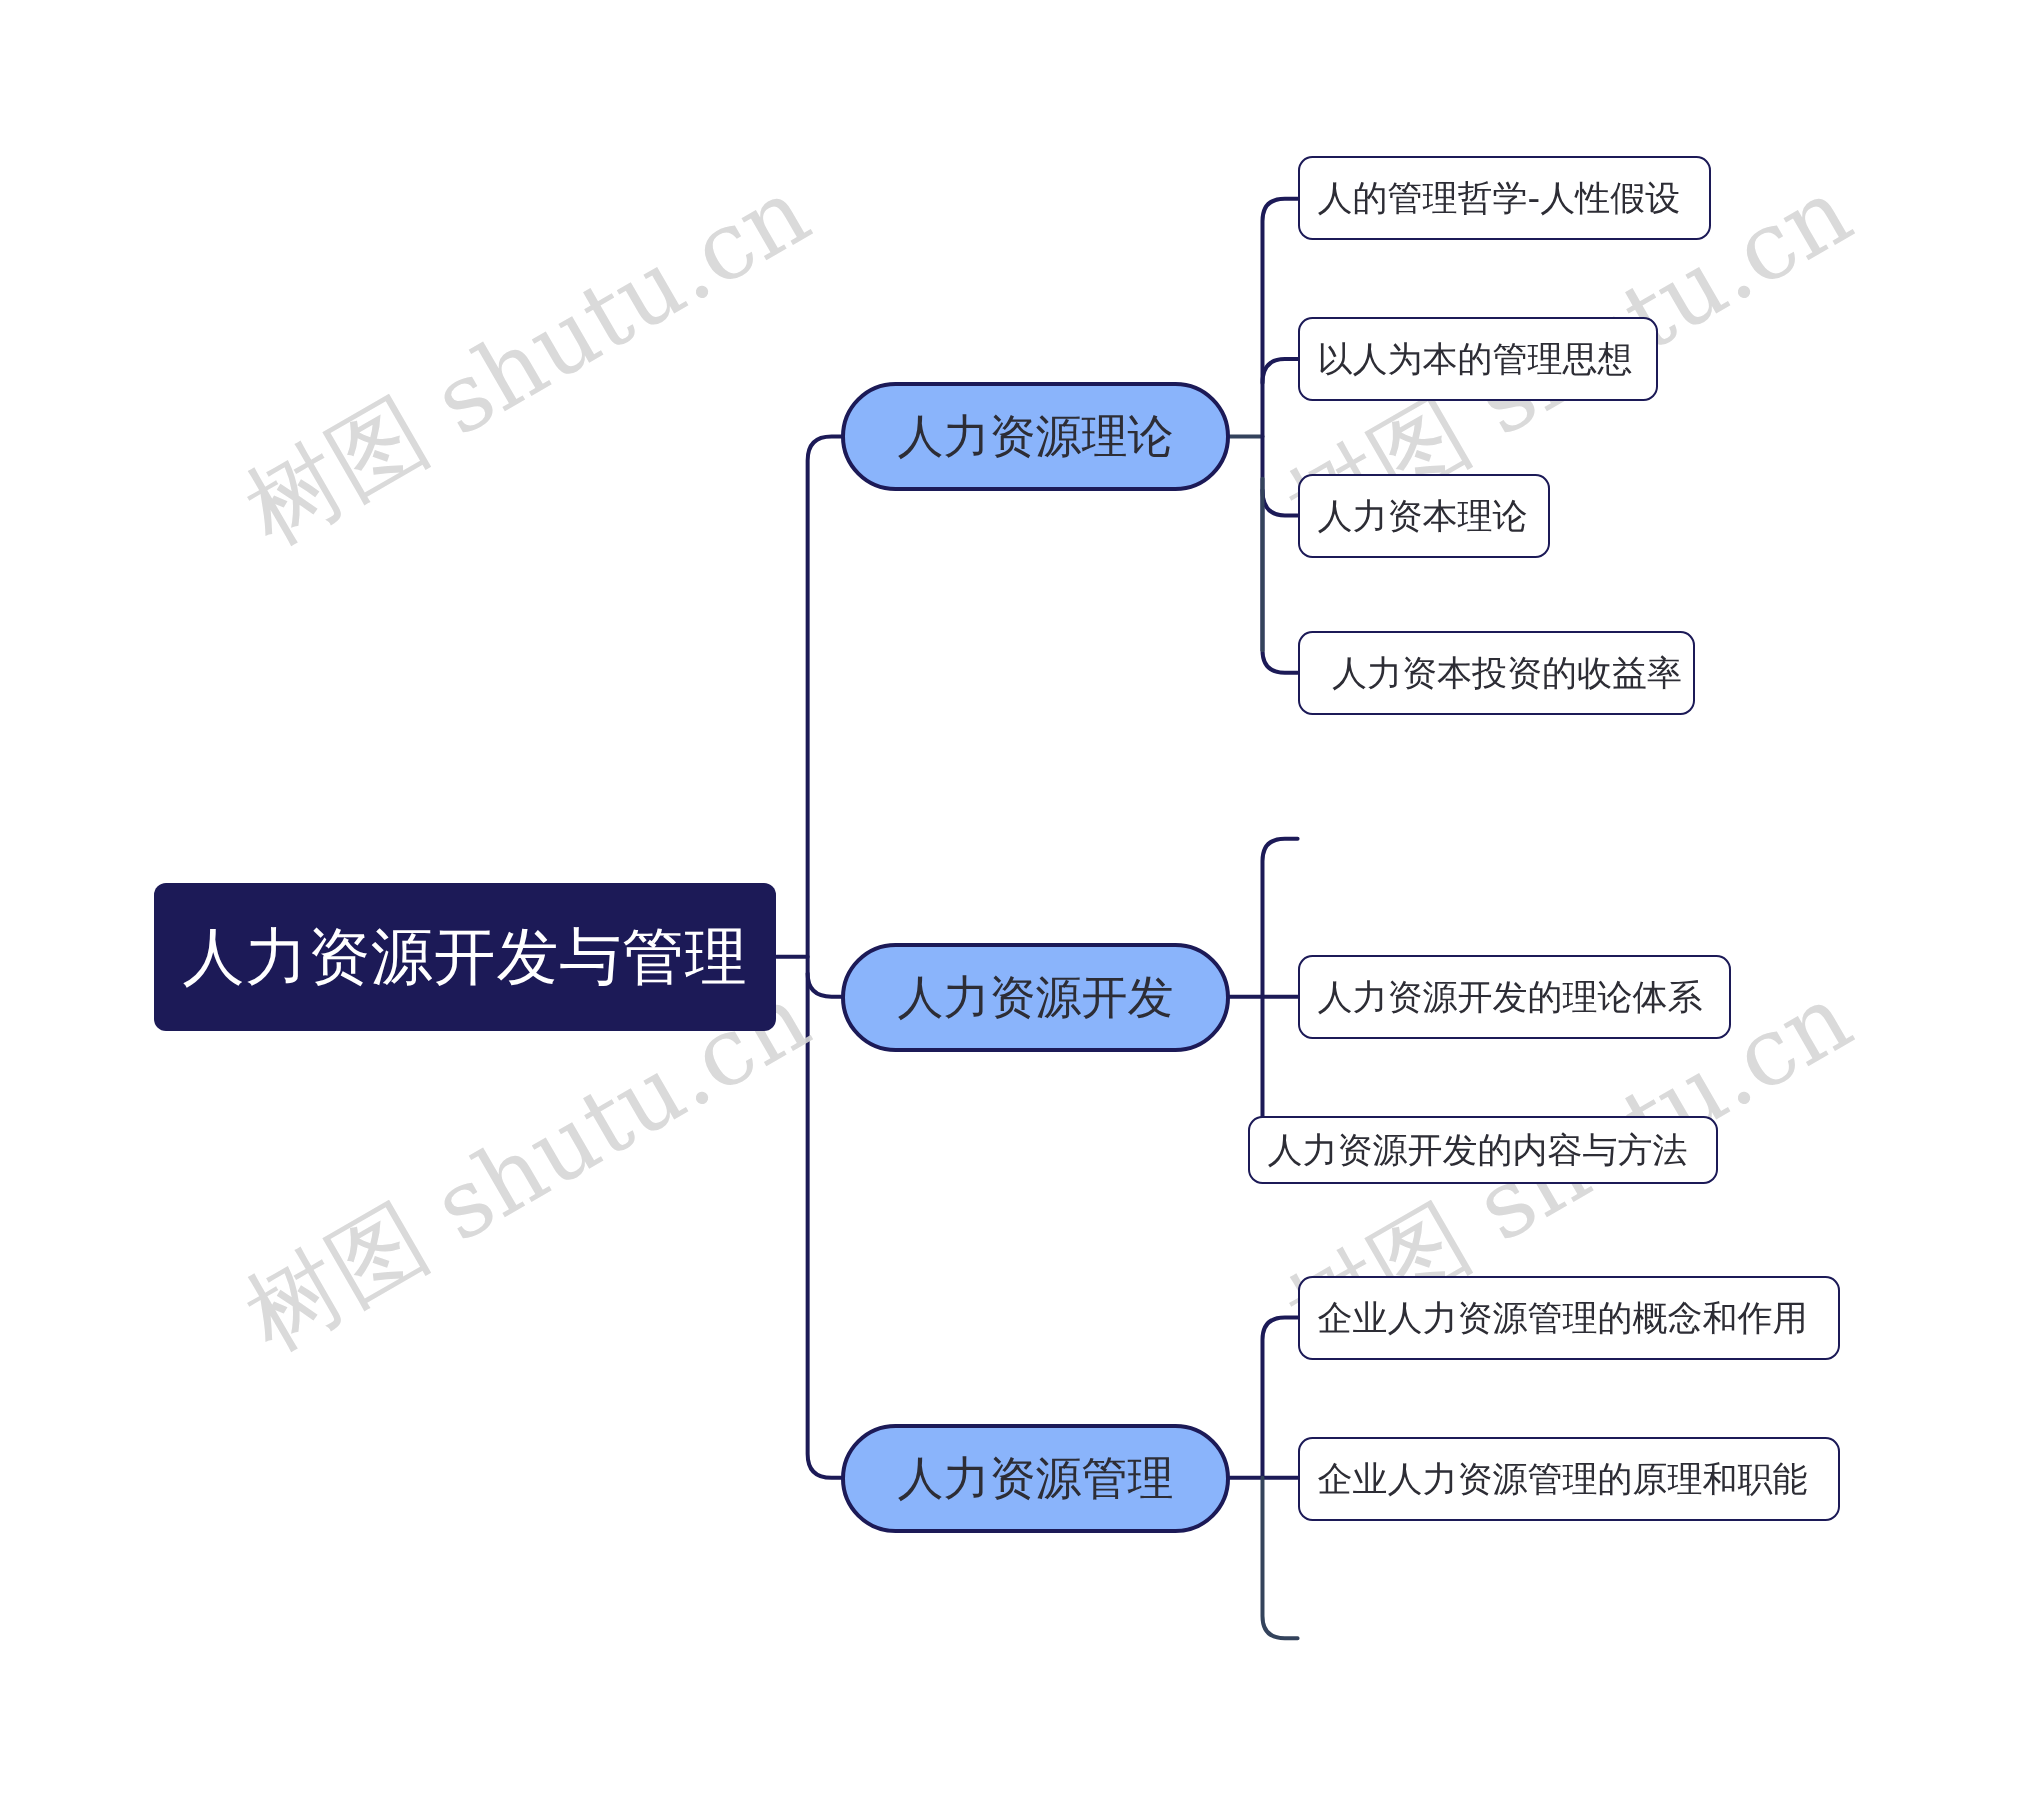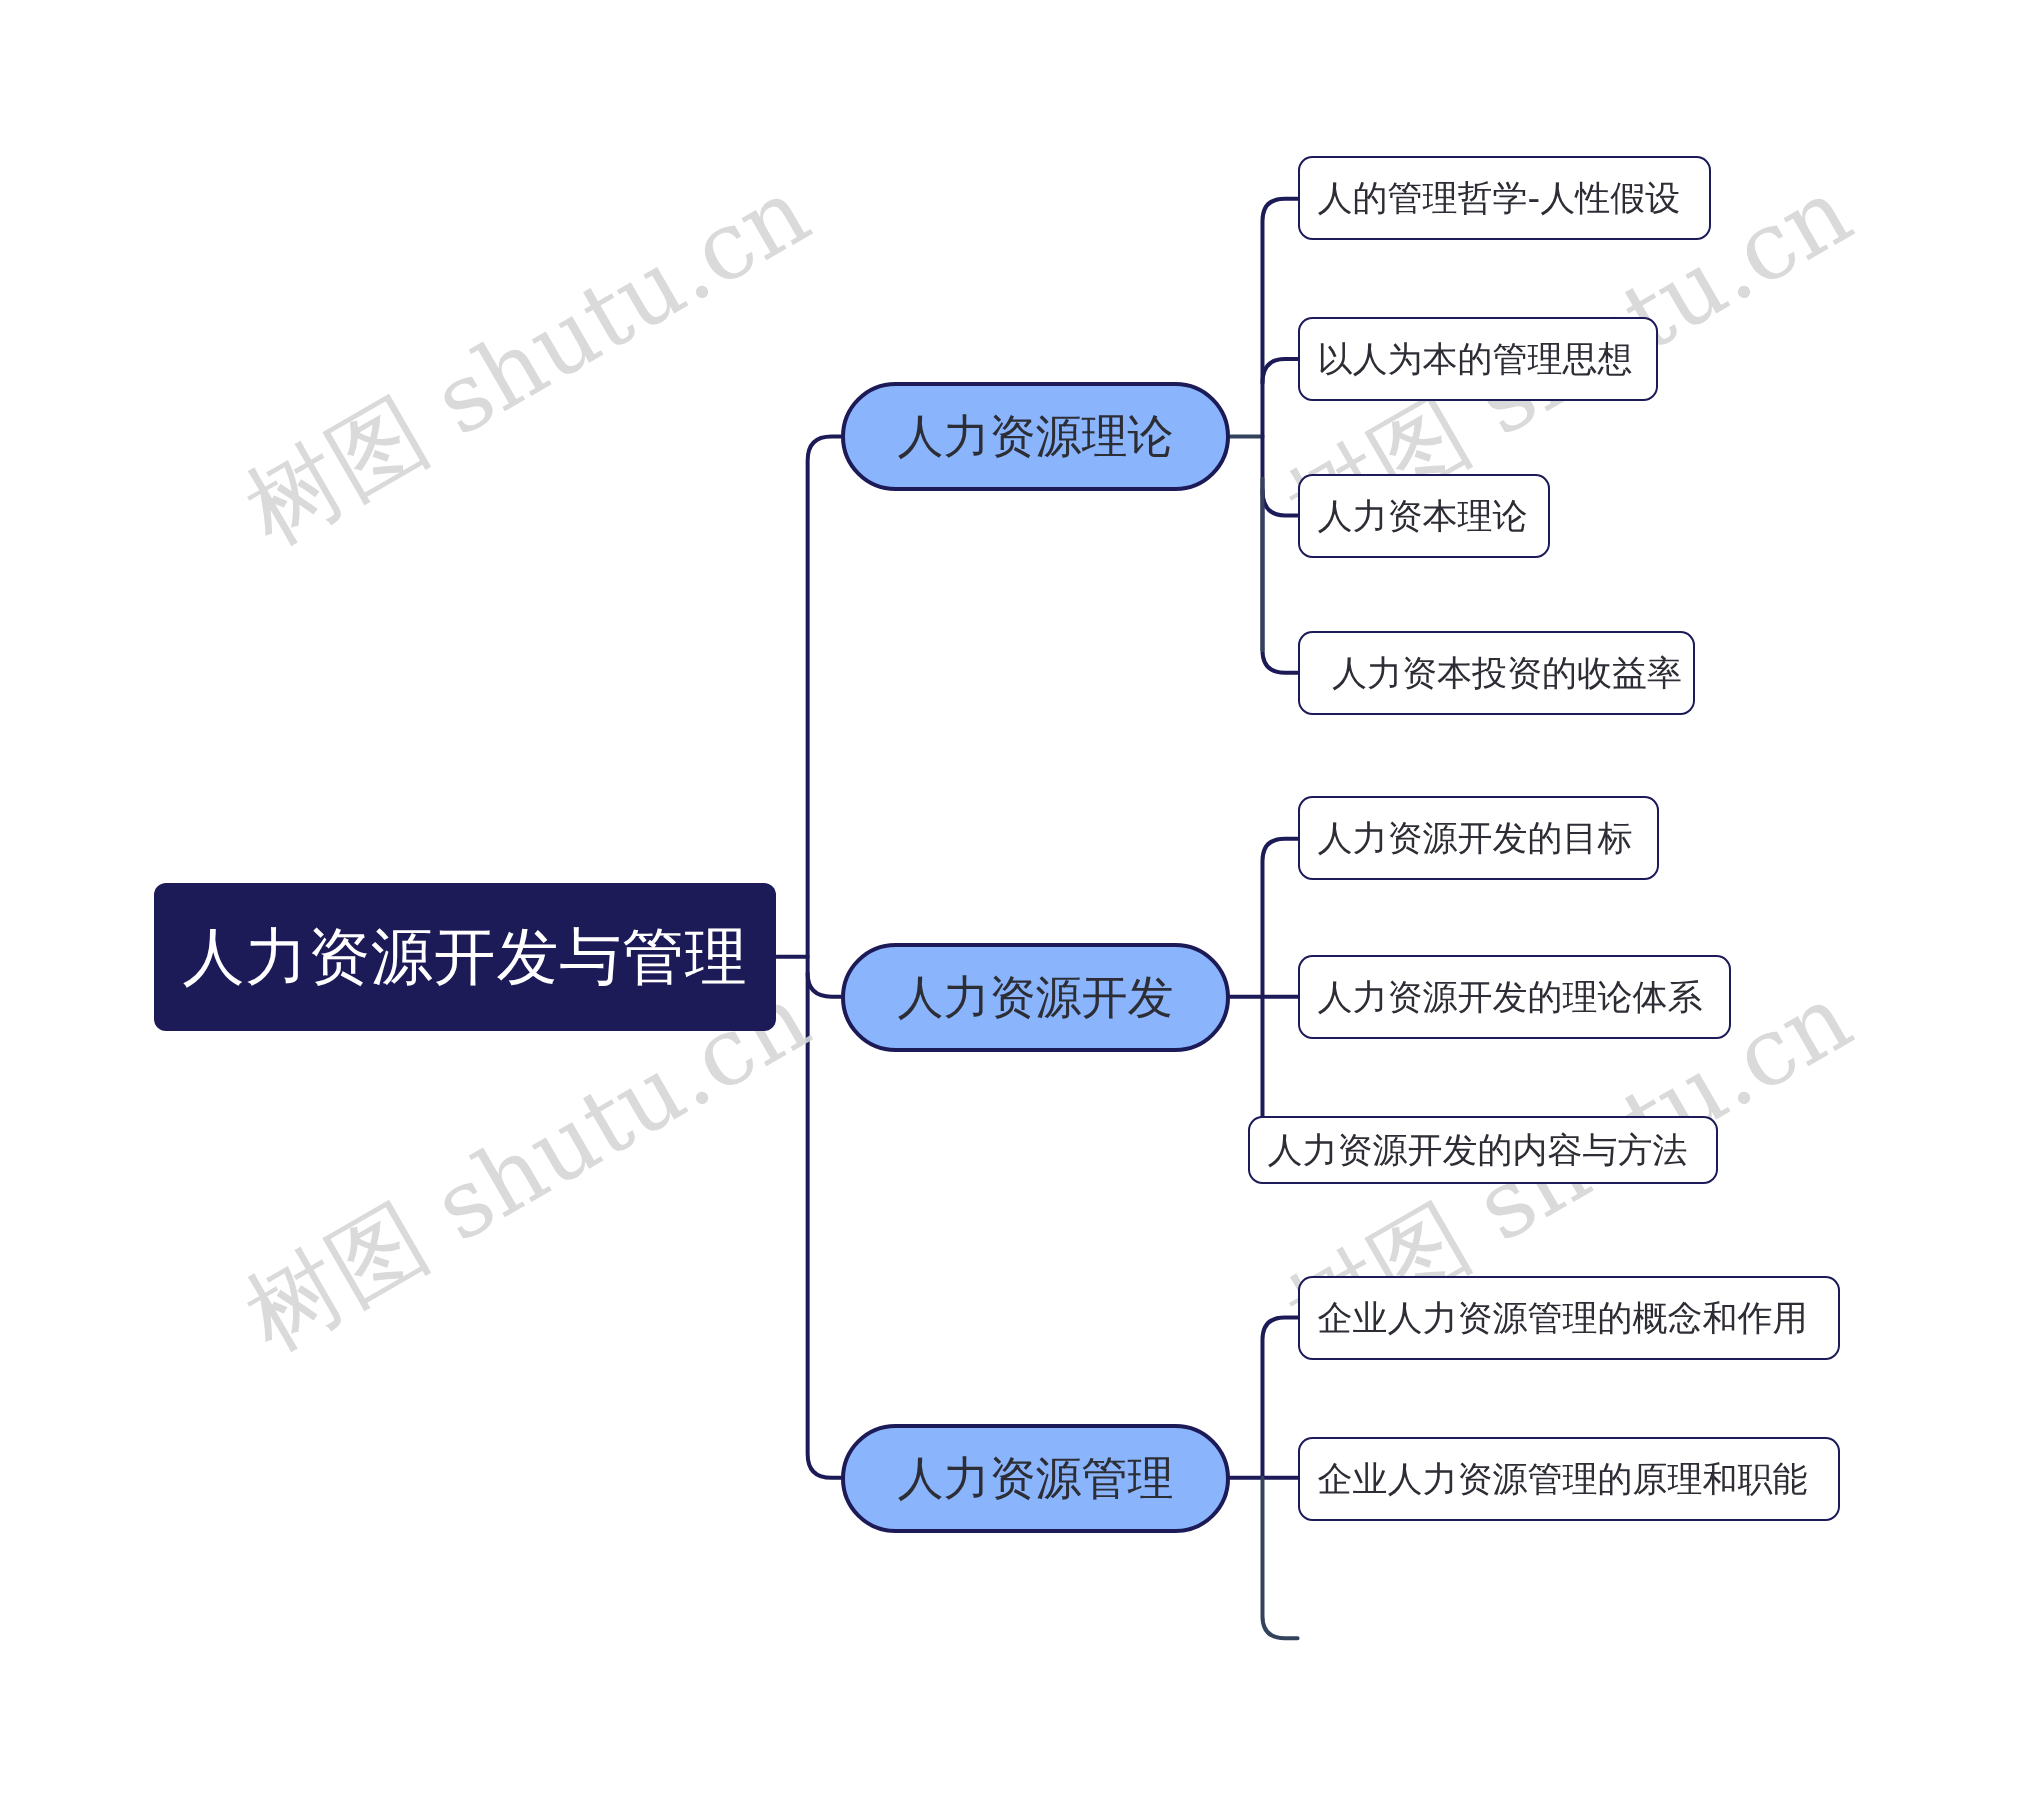--- a/index.html
+++ b/index.html
@@ -67,23 +67,20 @@
   <div class="node leaf" style="left:1298px; top:317px; width:360px; height:84px;">
     <span>以人为本的管理思想</span>
   </div>
   <div class="node leaf" style="left:1298px; top:474px; width:252px; height:84px;">
     <span>人力资本理论</span>
   </div>
   <div class="node leaf" style="left:1298px; top:631px; width:397px; height:84px;padding-left:32px;">
     <span>人力资本投资的收益率</span>
   </div>
 
-  <div class="node leaf" style="left:1298px; top:796px; width:361px; height:84px;">
-    <span>人力资源开发的目标</span>
-  </div>
   <div class="node leaf" style="left:1298px; top:955px; width:433px; height:84px;">
     <span>人力资源开发的理论体系</span>
   </div>
   <div class="node leaf" style="left:1248px; top:1116px; width:470px; height:68px;">
     <span>人力资源开发的内容与方法</span>
   </div>
 
   <div class="node leaf" style="left:1298px; top:1276px; width:542px; height:84px;">
     <span>企业人力资源管理的概念和作用</span>
   </div>

